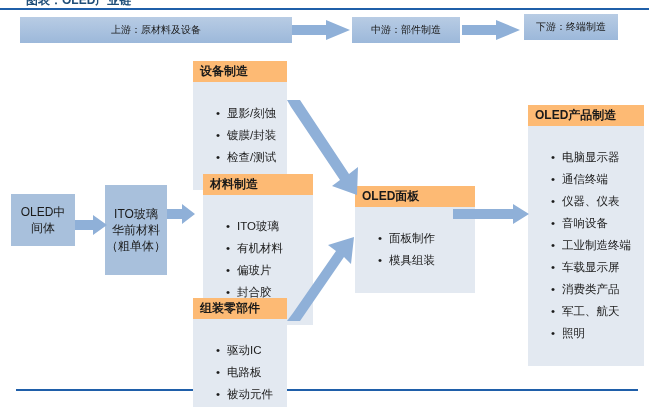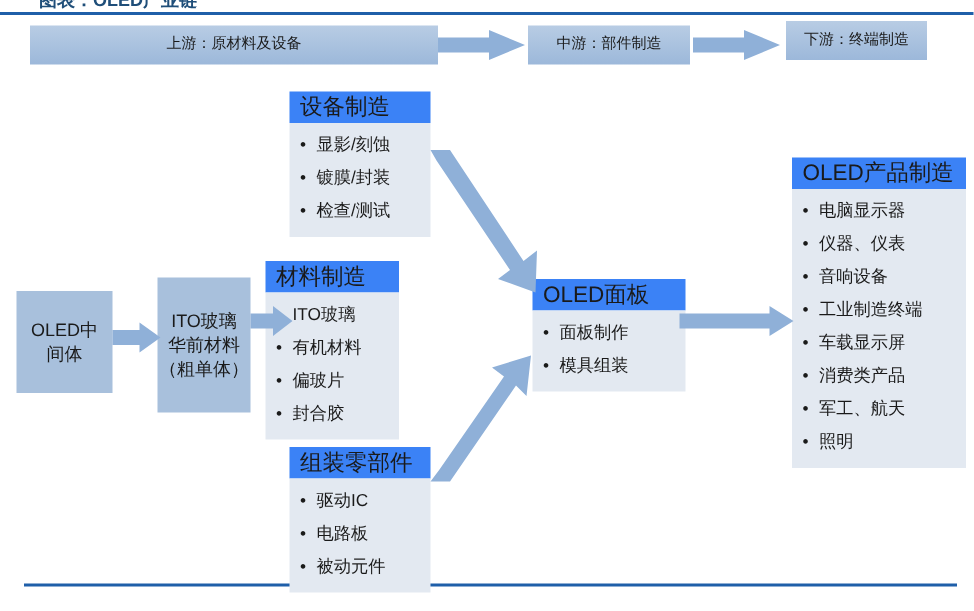--- a/index.html
+++ b/index.html
@@ -68,33 +68,34 @@
   }
   #stage-arrow-1 { left: 292px; }
   #stage-arrow-2 { left: 462px; }
 
   
   .box {
     position: absolute;
     box-sizing: border-box;
   }
   .box-head {
-    background: #3b82f6;
+    background: #fdba74;
     color: #1a1a1a;
-    font-size: 15px;
+    font-size: 12px;
     padding: 3px 6px 3px 7px;
     line-height: 15px;
     white-space: nowrap;
+    font-weight: bold;
   }
   .box-body {
     background: #e3e9f1;
     padding: 4px 5px 6px 7px;
   }
   .box-body ul {
-    margin: 0;
+    margin: 16px;
     padding: 0;
     list-style: none;
   }
   .box-body li {
     font-size: 11.5px;
     line-height: 22px;
     white-space: nowrap;
     position: relative;
     padding-left: 11px;
   }
@@ -112,27 +113,27 @@
     background: #a8c0dc;
     display: flex;
     align-items: center;
     justify-content: center;
     text-align: center;
     font-size: 12px;
     line-height: 16px;
     box-sizing: border-box;
   }
 
-  #box-intermediate { left: 11px;  top: 194px; width: 64px;  height: 68px; }
+  #box-intermediate { left: 11px;  top: 194px; width: 64px;  height: 52px; }
   #box-premat       { left: 105px; top: 185px; width: 62px;  height: 90px; }
 
   #box-equipment { left: 193px; top: 61px;  width: 94px; }
-  #box-material  { left: 177px; top: 174px; width: 89px; }
+  #box-material  { left: 203px; top: 174px; width: 110px; }
   #box-assembly  { left: 193px; top: 298px; width: 94px; }
-  #box-panel     { left: 355px; top: 186px; width: 102px; }
+  #box-panel     { left: 355px; top: 186px; width: 120px; }
   #box-product   { left: 528px; top: 105px; width: 116px; }
 
   
   .arrow-svg { position: absolute; overflow: visible; }
   #arrow-a { left: 75px;  top: 214px; }
   #arrow-b { left: 167px; top: 203px; }
   #arrow-c { left: 453px; top: 203px; }
   #arrow-d { left: 287px; top: 100px; }
   #arrow-e { left: 287px; top: 235px; }
 
@@ -216,20 +217,21 @@
       <li>模具组装</li>
     </ul>
   </div>
 </div>
 
 <div class="box" id="box-product">
   <div class="box-head">OLED产品制造</div>
   <div class="box-body">
     <ul>
       <li>电脑显示器</li>
+      <li>通信终端</li>
       <li>仪器、仪表</li>
       <li>音响设备</li>
       <li>工业制造终端</li>
       <li>车载显示屏</li>
       <li>消费类产品</li>
       <li>军工、航天</li>
       <li>照明</li>
     </ul>
   </div>
 </div>

